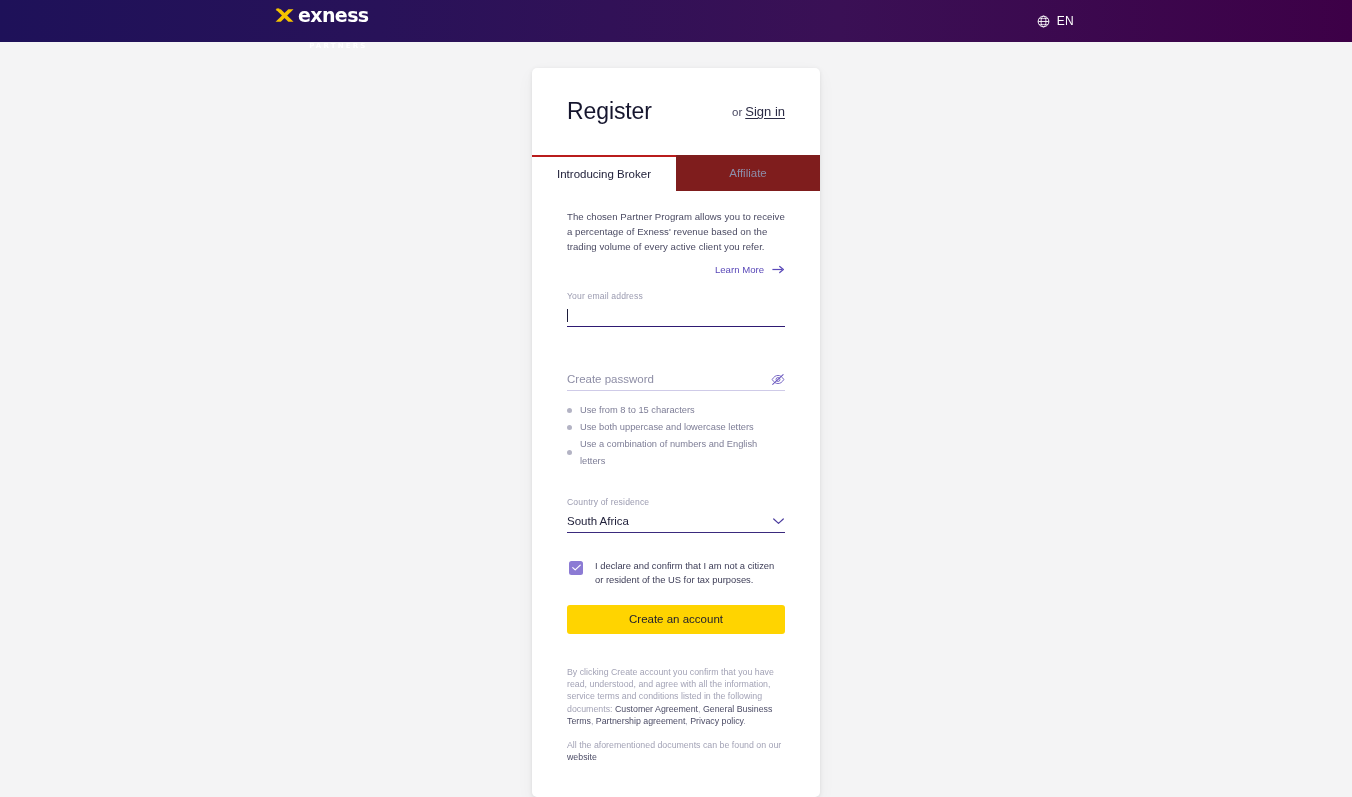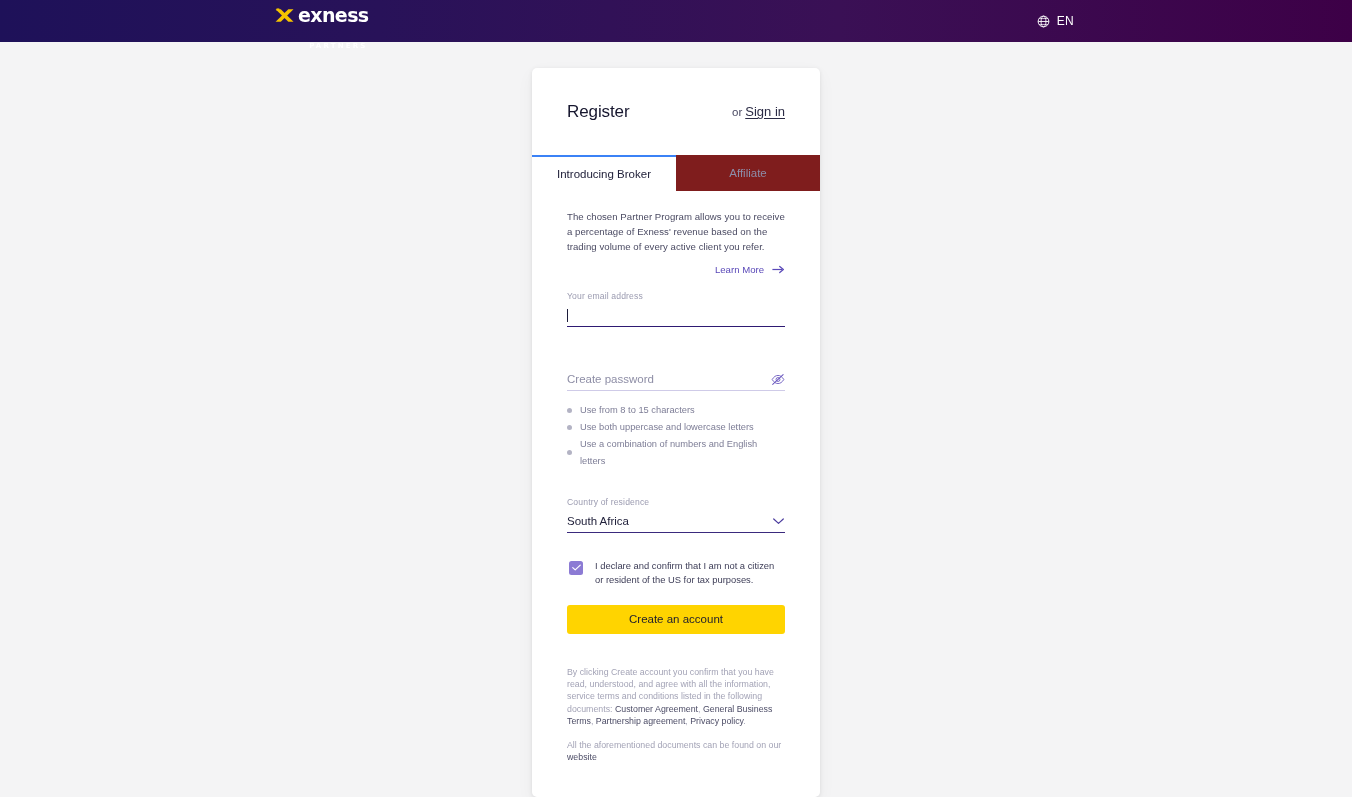--- a/index.html
+++ b/index.html
@@ -103,21 +103,21 @@
 
   
   .card-head {
     height: 87px;
     padding: 0 35px;
     display: flex;
     align-items: center;
     justify-content: space-between;
   }
   .card-title {
-    font-size: 17px;
+    font-size: 23px;
     font-weight: normal;
     color: #16162e;
     letter-spacing: -0.1px;
   }
   .signin-wrap {
     font-size: 11.5px;
     color: #4a4a63;
     display: flex;
     align-items: baseline;
     gap: 3px;
@@ -143,21 +143,21 @@
     justify-content: center;
     font-size: 11.5px;
     cursor: pointer;
     position: relative;
     color: #8d8da8;
     background: #7f1d1d;
   }
   .tab.active {
     background: #ffffff;
     color: #23233c;
-    border-top: 2px solid #3b82f6;
+    border-top: 2px solid #b91c1c;
   }
 
   
   .card-body { padding: 18px 35px 0 35px; }
 
   .desc {
     font-size: 9.6px;
     line-height: 15.2px;
     color: #4b4b63;
     letter-spacing: 0.05px;

